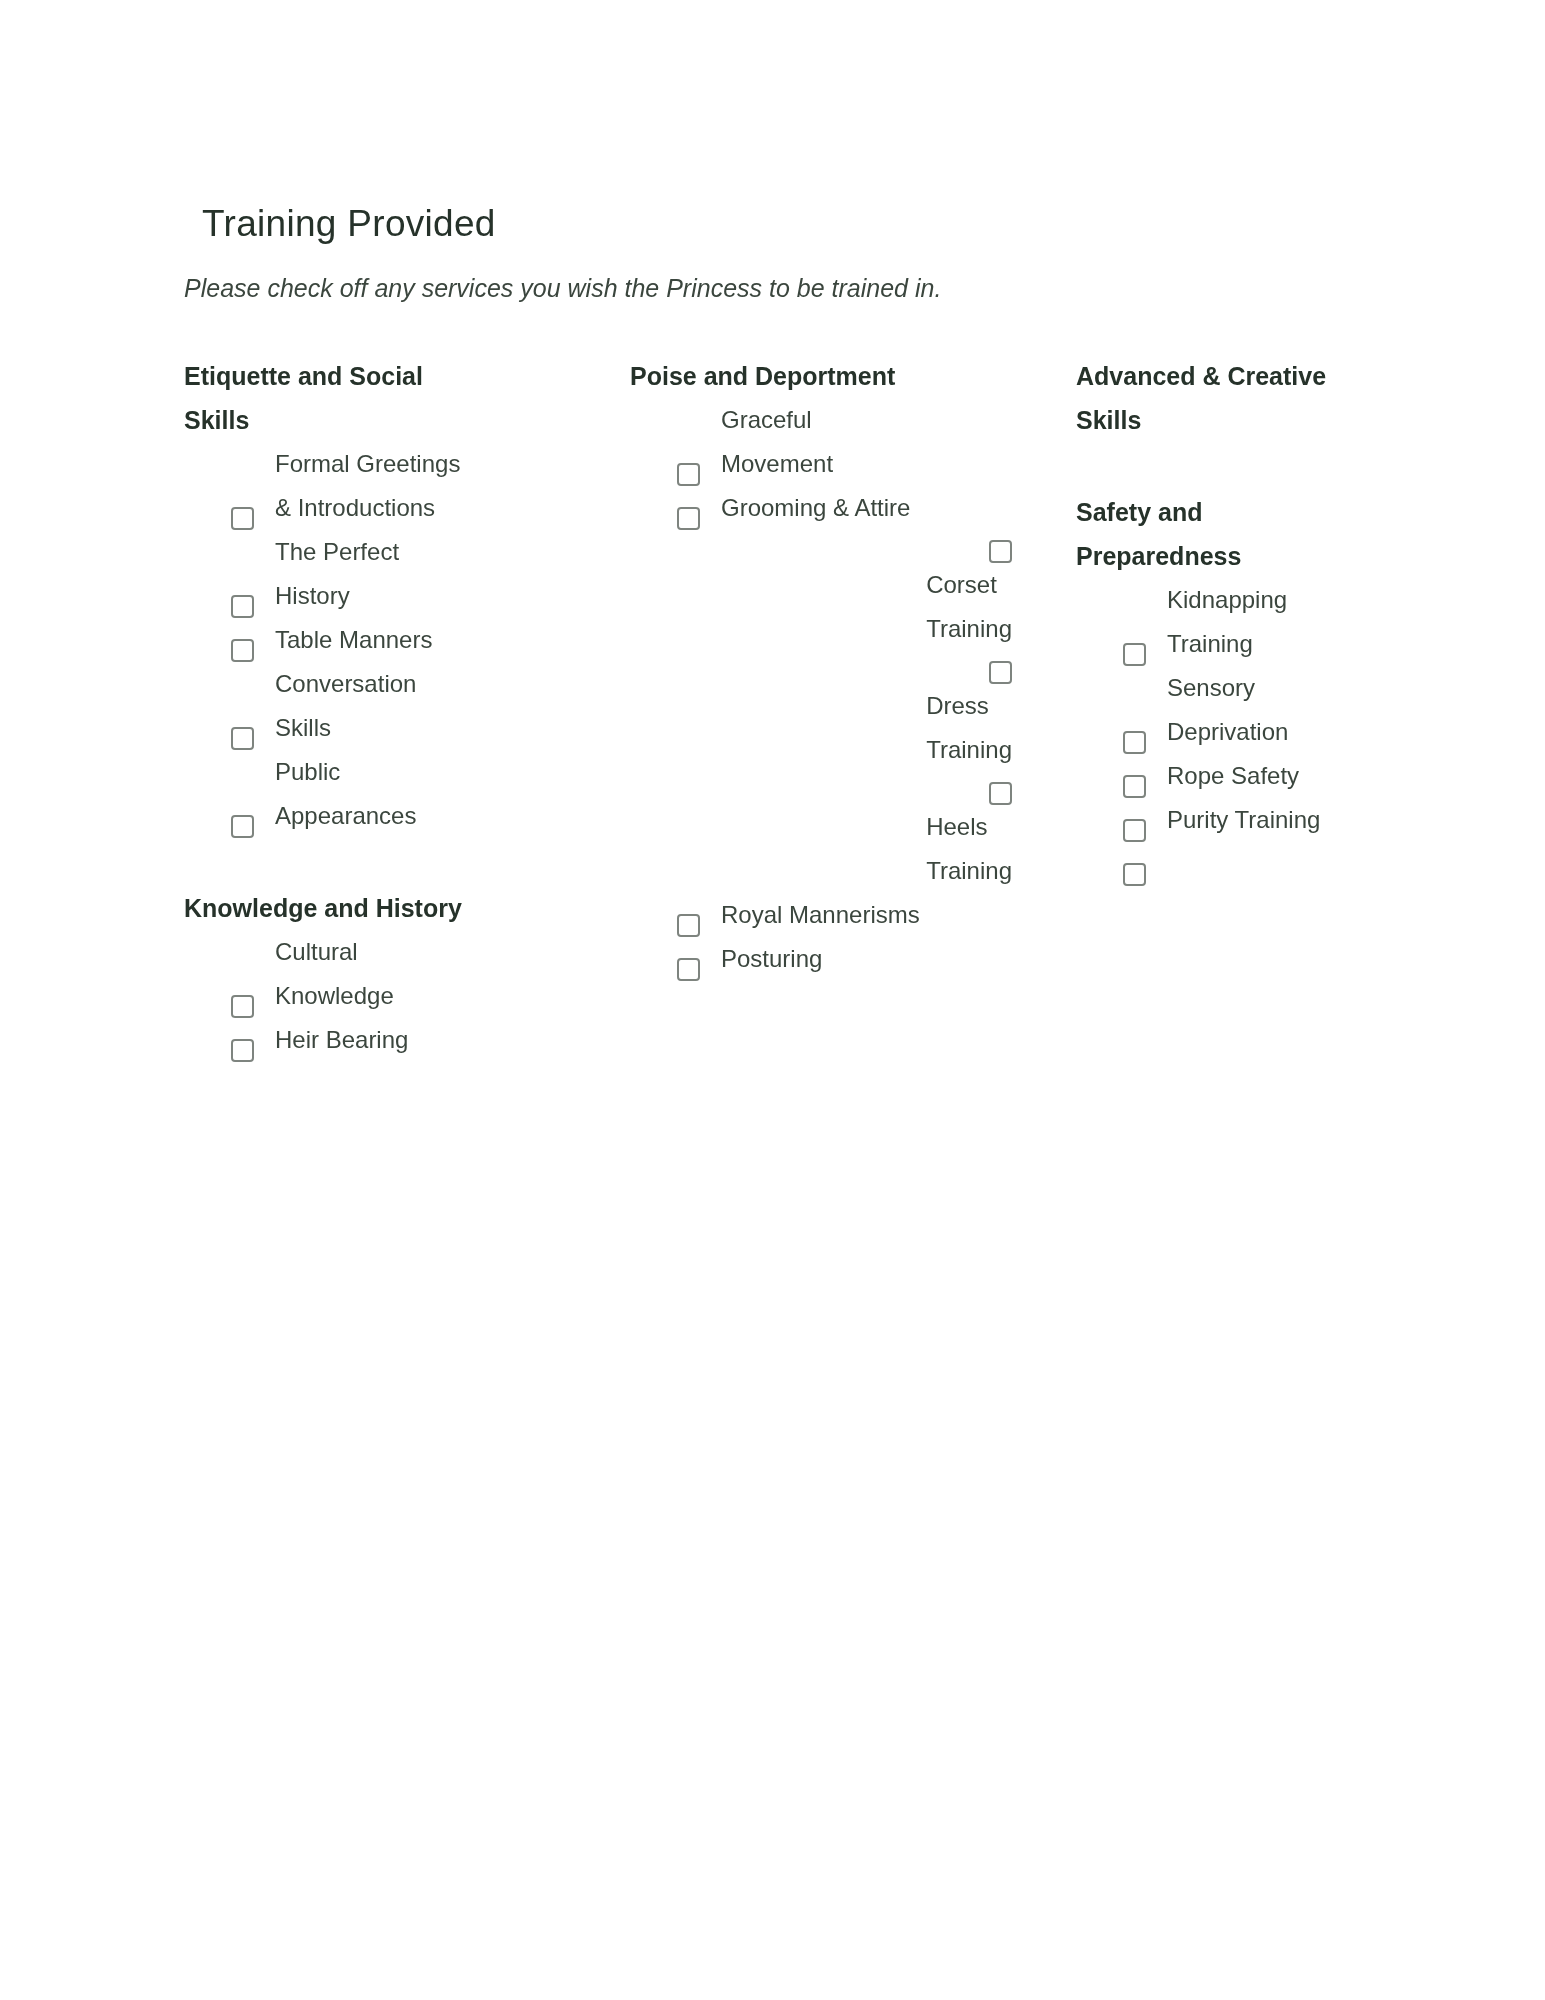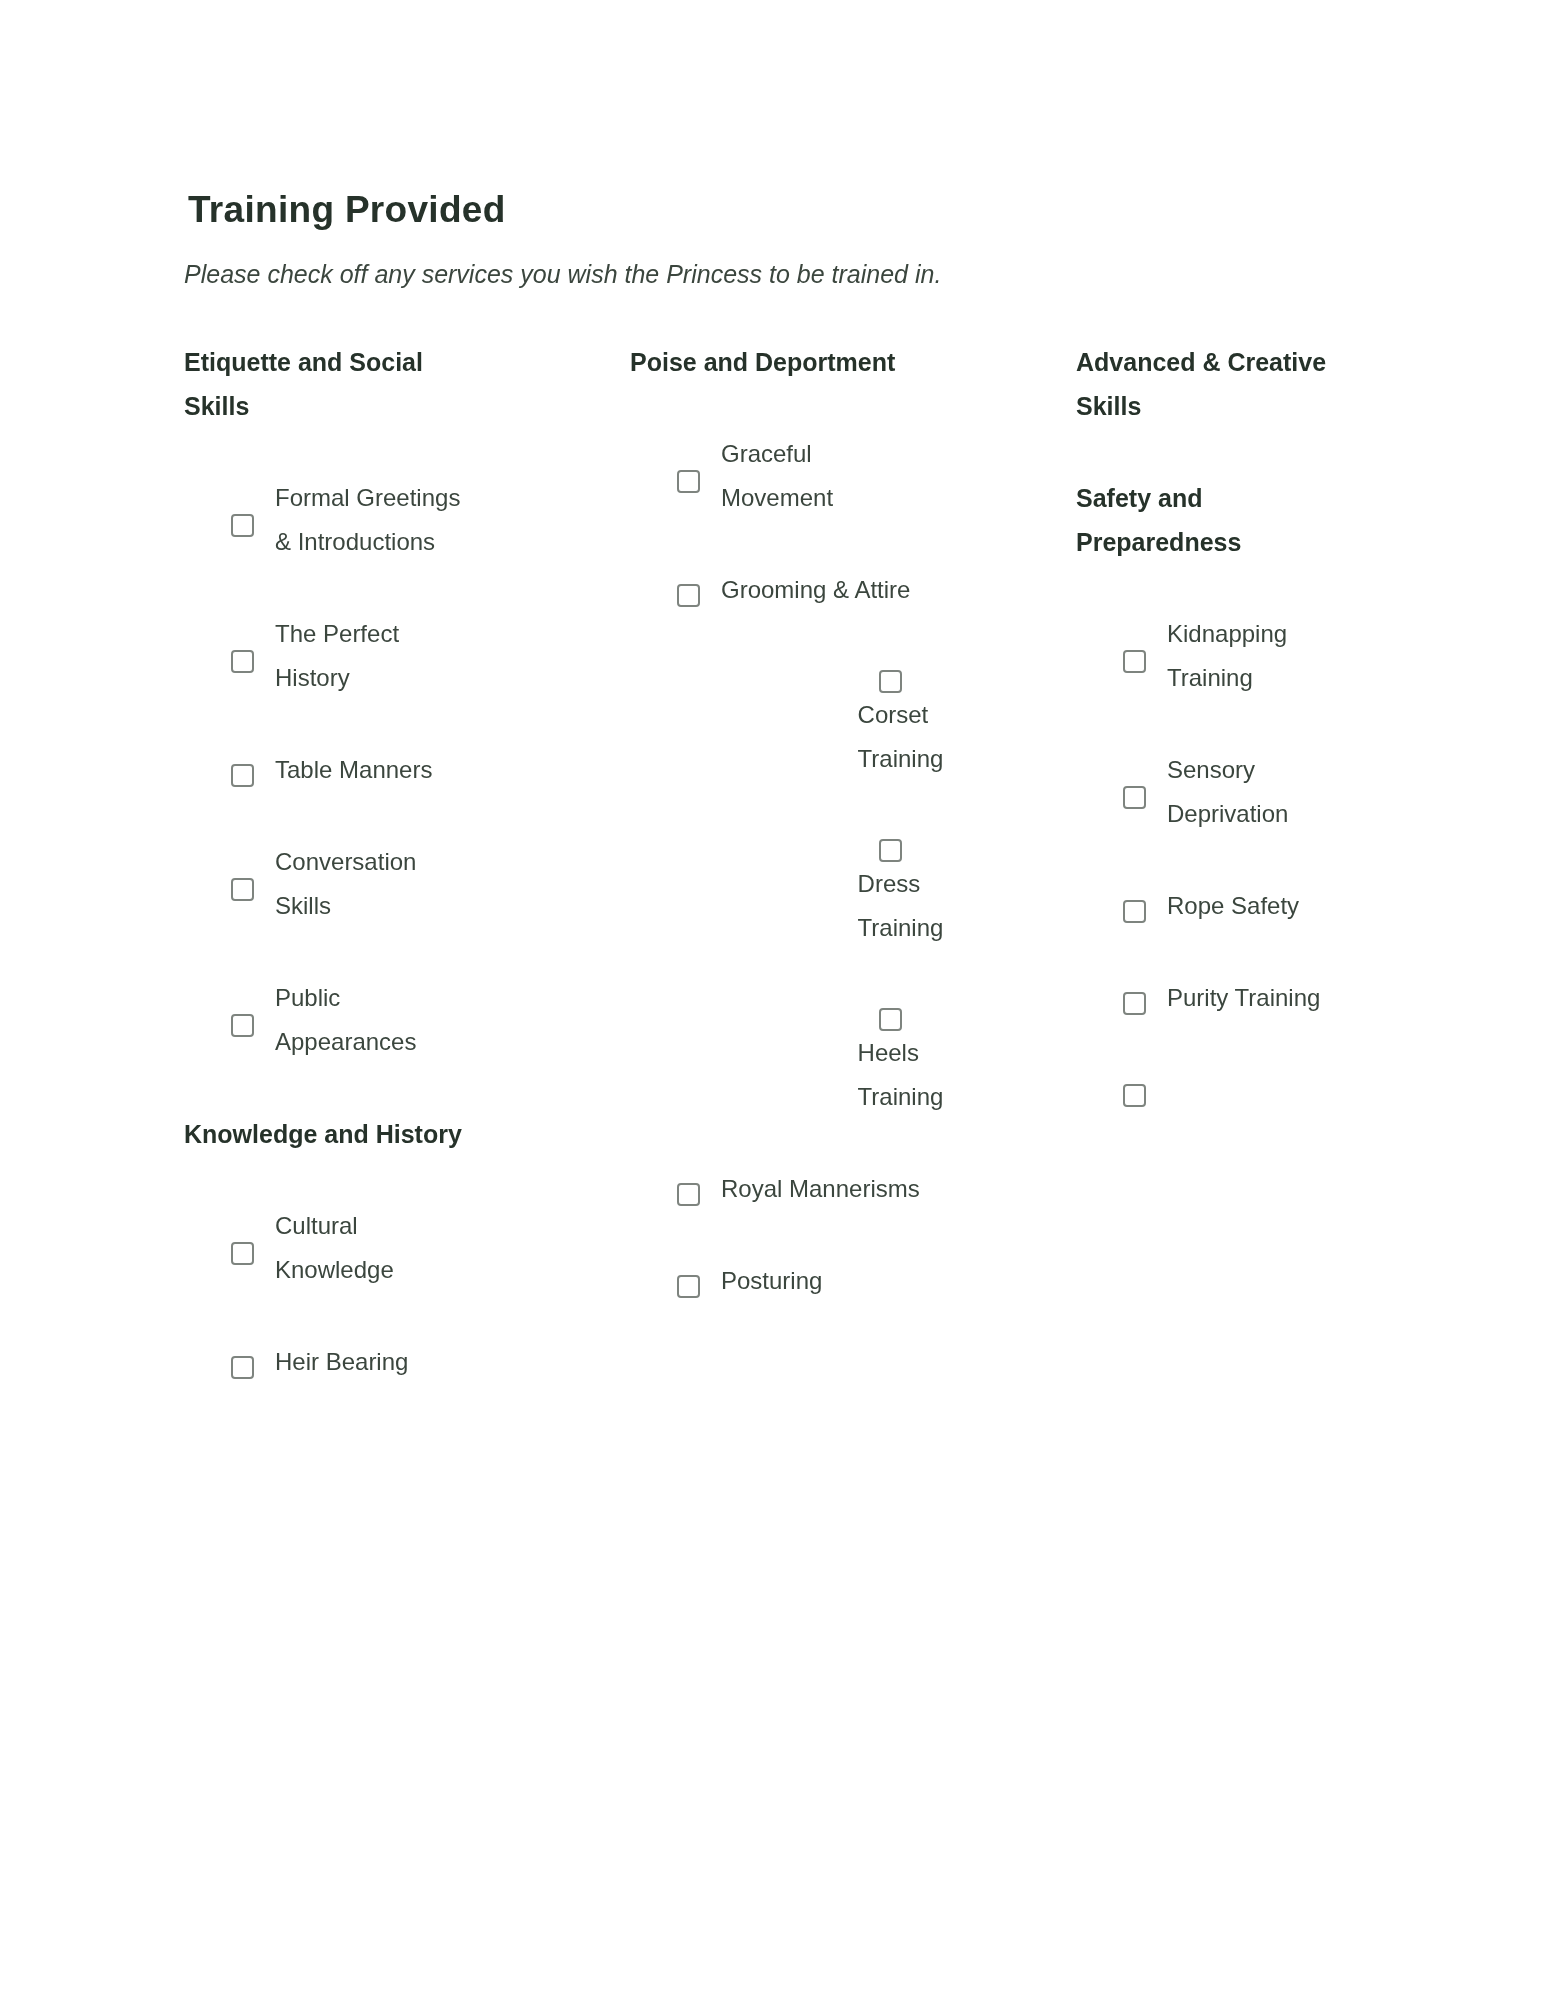--- a/index.html
+++ b/index.html
@@ -14,24 +14,24 @@
     width: 1545px;
     height: 2000px;
     background: var(--background, #ffffff);
     font-family: "Liberation Sans", "DejaVu Sans", sans-serif;
     color: var(--text-body, #3b463e);
     overflow: hidden;
   }
   .page { padding: 184px 0 0 184px; }
 
   .title {
-    margin: 4px;
+    margin: 18px;
     font-size: 37px;
     line-height: 44px;
-    font-weight: 700;
+    font-weight: 400;
     letter-spacing: 0.3px;
     color: var(--text-heading, #26322a);
   }
   .subtitle {
     margin: 26px 0 0 0;
     font-size: 25px;
     line-height: 32px;
     font-style: italic;
     color: var(--text-body, #3b463e);
   }
@@ -52,24 +52,23 @@
     line-height: 44px;
     font-weight: 700;
     white-space: pre-line;
     color: var(--text-heading, #26322a);
   }
 
   .items { margin: 0; }
 
   .todo-item {
     display: flex;
-    align-items: center;
+    align-items: flex-end;
     min-height: 44px;
     padding-left: 47px;
-    margin-top: 48px;
   }
   .todo-item.indent-2 { padding-left: 138px; flex-direction: column; }
 
   .checkbox {
     flex: 0 0 23px;
     width: 23px;
     height: 23px;
     margin-top: 10px;
     border: 2.5px solid var(--checkbox-border, #7e847f);
     border-radius: 4px;

